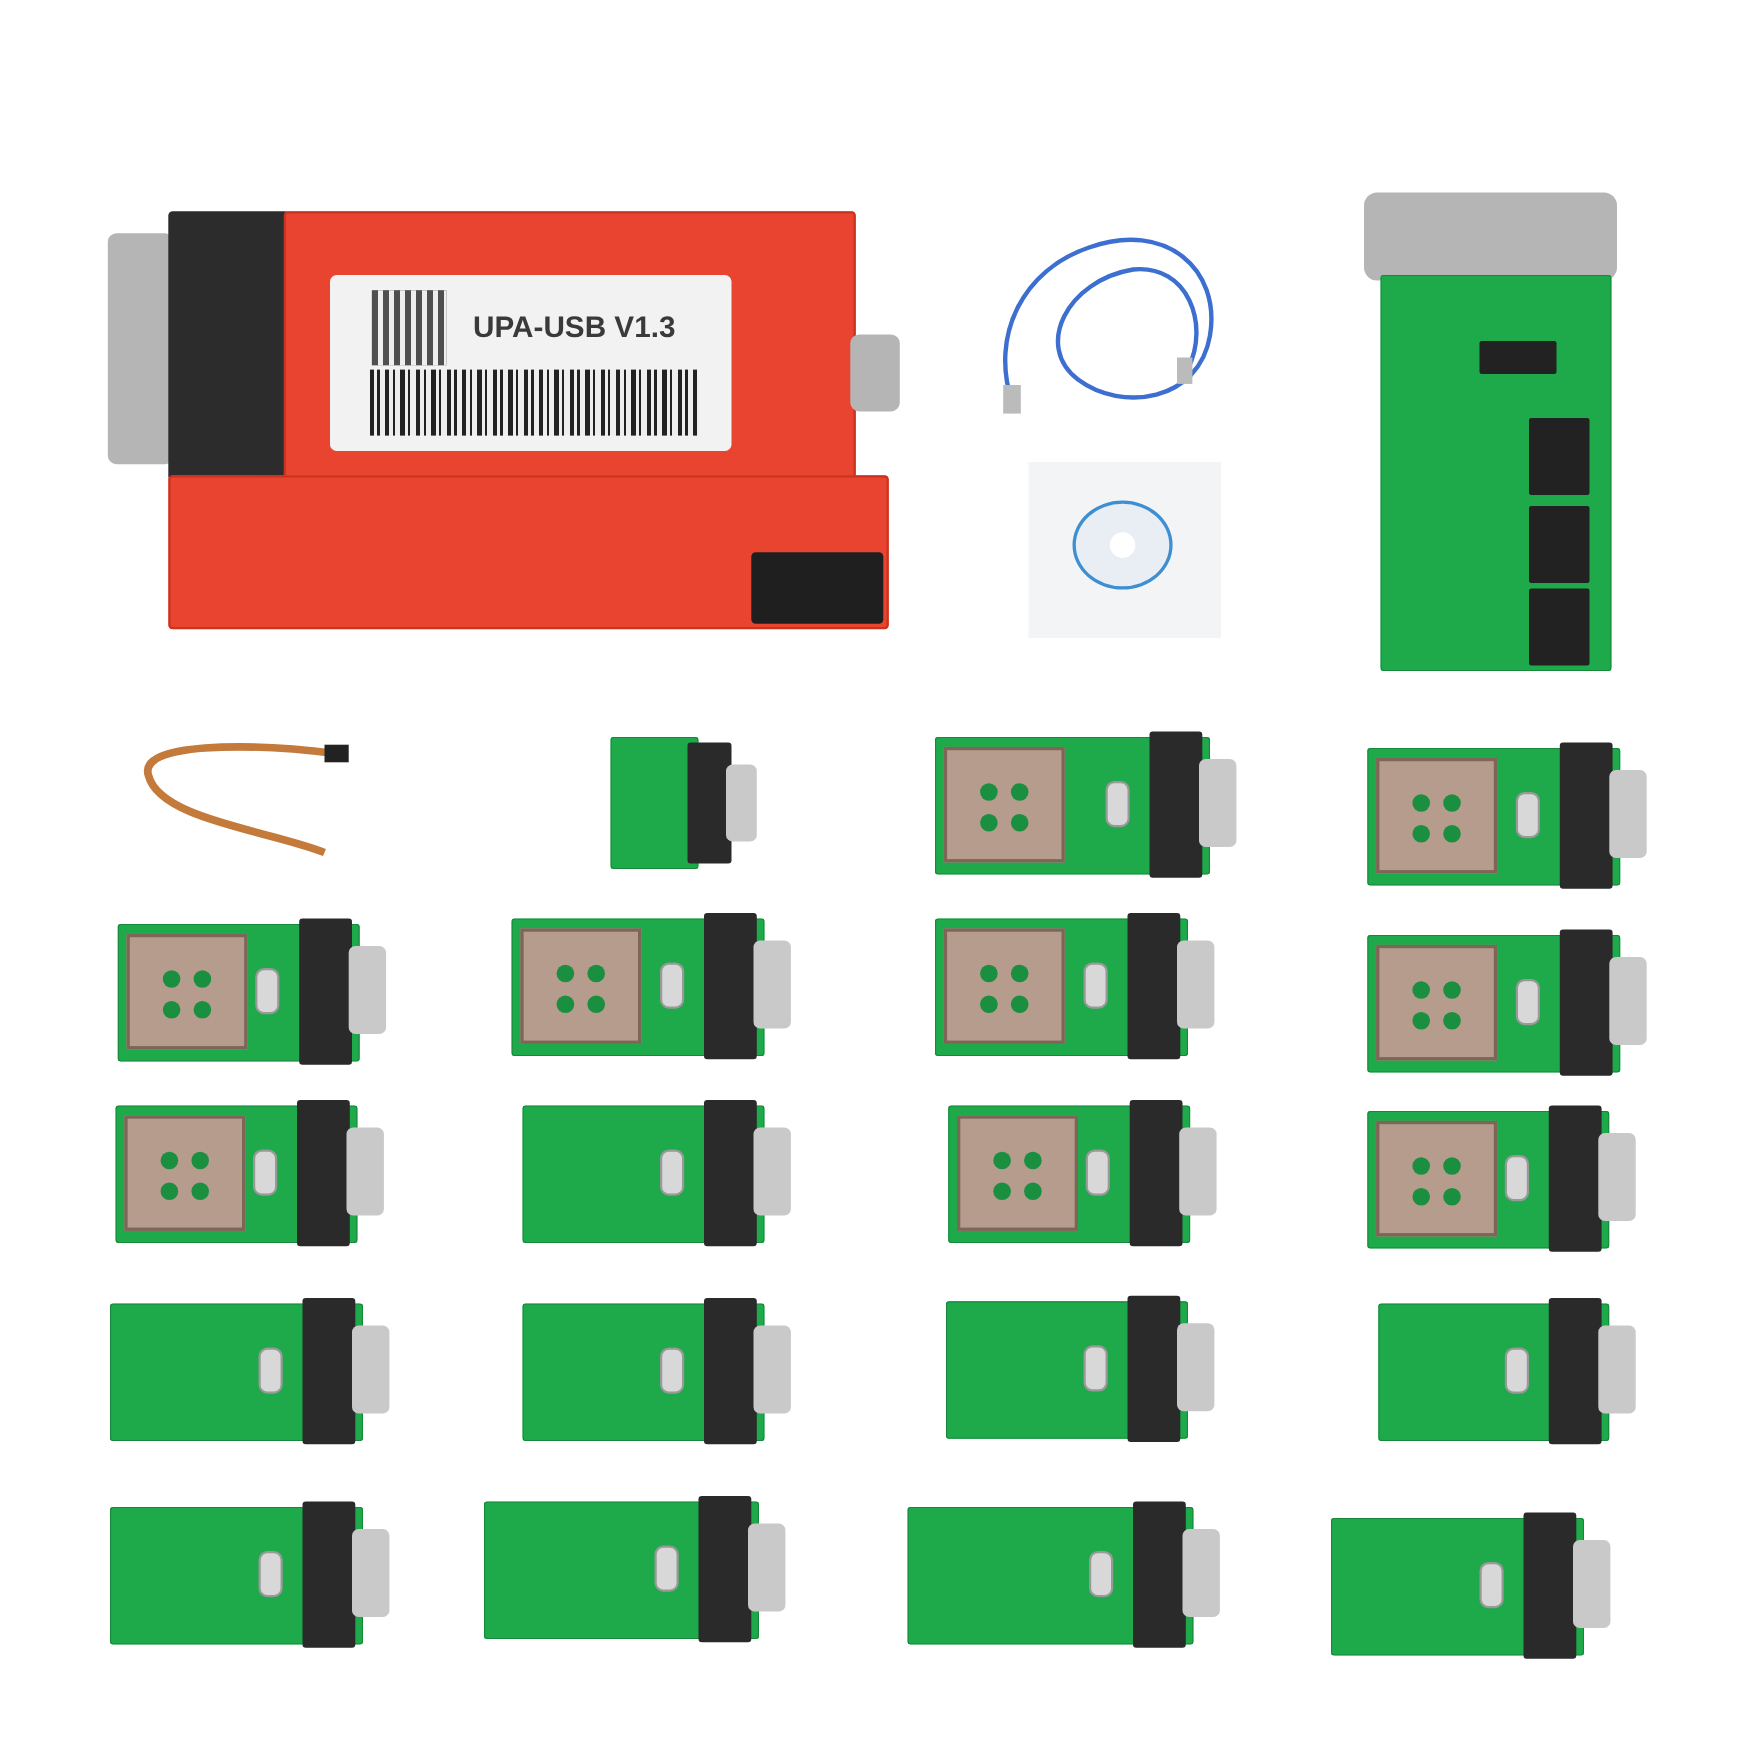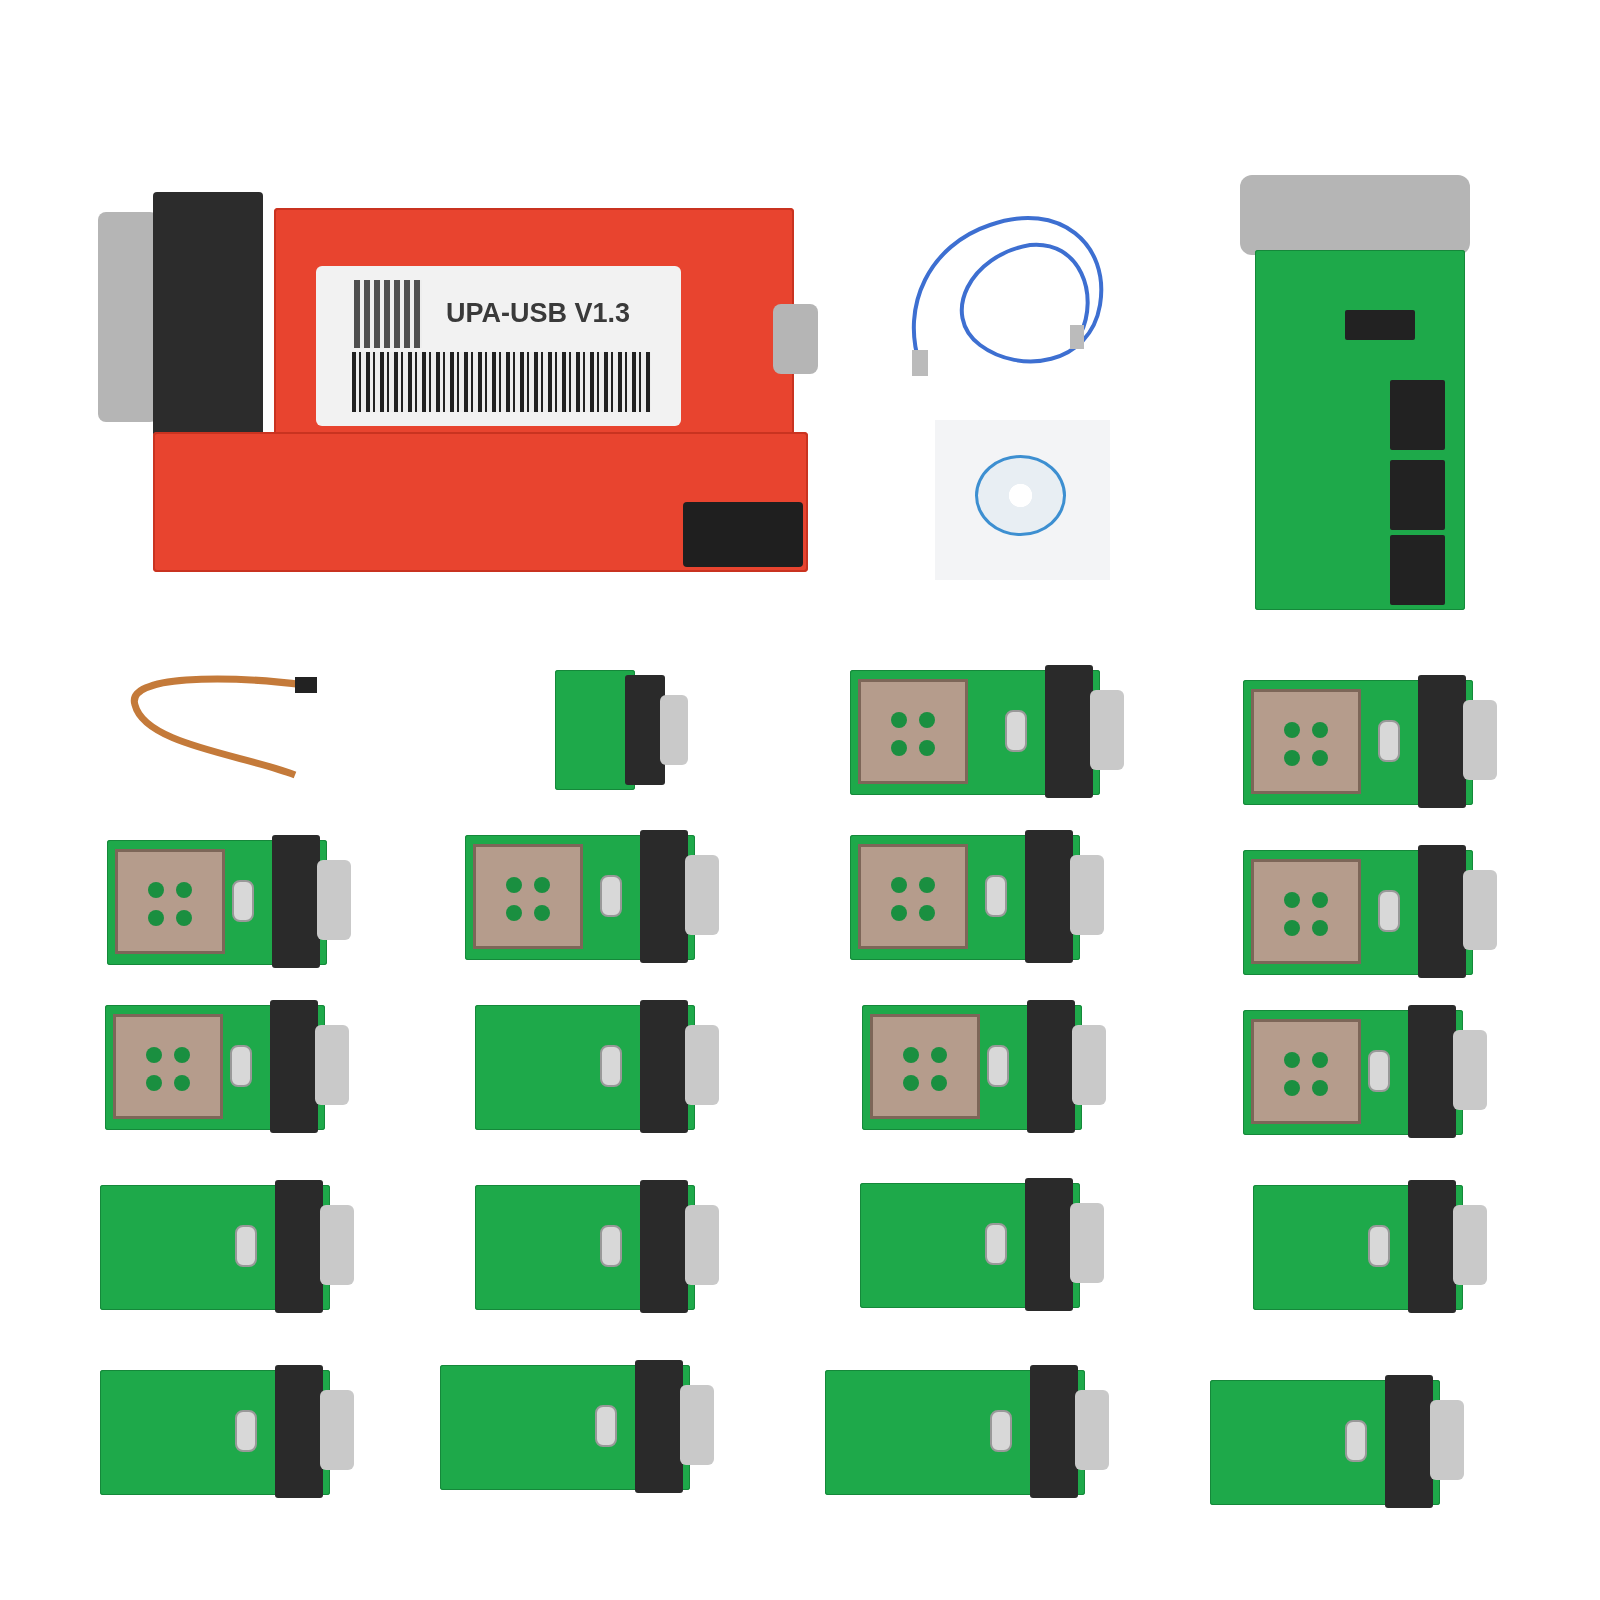--- a/index.html
+++ b/index.html
@@ -23,21 +23,21 @@
   .conn-metal{position:absolute;background:#c9c9c9;border-radius:6px;}
   .socket{background:#222;border-radius:2px;}
   .cd{border-radius:50%;border:3px solid #3d8fd1;background:radial-gradient(circle,#fff 0 20%,#e8eef3 21% 100%);}
 </style>
 </head>
 <body>
 
 <div class="abs" style="left:98px;top:192px;width:720px;height:390px;">
   <div class="abs db9" style="left:0;top:20px;width:60px;height:210px;"></div>
   <div class="abs db9-dark" style="left:55px;top:0;width:110px;height:245px;"></div>
-  <div class="abs pcb-red" style="left:160px;top:16px;width:520px;height:270px;margin-left:16px;">
+  <div class="abs pcb-red" style="left:160px;top:0;width:520px;height:270px;">
     <div class="abs label" style="left:42px;top:58px;width:365px;height:160px;">
       <div class="qr"></div>
       <div class="label-text">UPA-USB V1.3</div>
       <div class="barcode"></div>
     </div>
   </div>
   <div class="abs db9" style="left:675px;top:112px;width:45px;height:70px;"></div>
   <div class="abs pcb-red" style="left:55px;top:240px;width:655px;height:140px;"></div>
   <div class="abs" style="left:585px;top:310px;width:120px;height:65px;background:#1f1f1f;border-radius:4px;"></div>
 </div>

